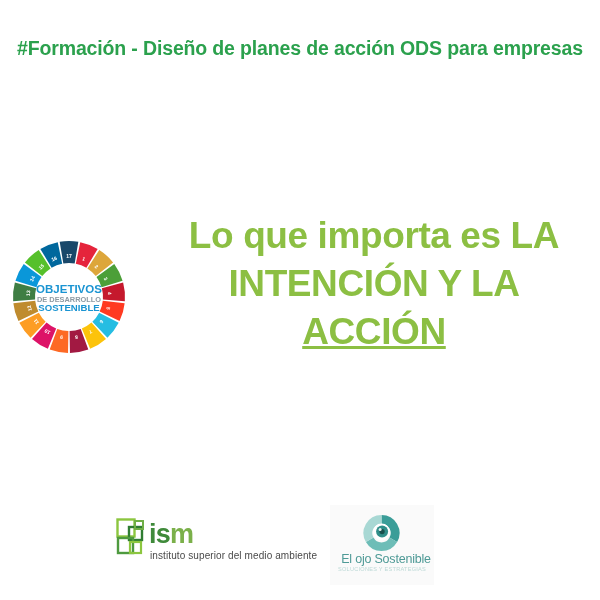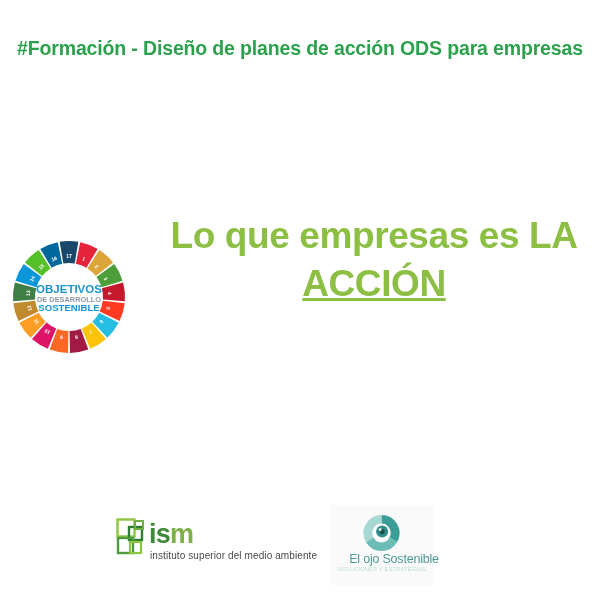--- a/index.html
+++ b/index.html
@@ -121,21 +121,21 @@
   #ojo-mark {
     position: absolute;
     left: 28px;
     top: 9px;
     width: 47px;
     height: 40px;
   }
   #ojo-mark svg { display: block; width: 47px; height: 40px; }
   #ojo-word {
     position: absolute;
-    left: 12px;
+    left: 4px;
     top: 48px;
     width: 104px;
     text-align: center;
     font-size: 12.5px;
     color: #4e9a96;
     letter-spacing: -0.2px;
     line-height: 1.1;
   }
   #ojo-tagline {
     position: absolute;
@@ -196,21 +196,22 @@
         </g>
       <g id="wheel-center">
           <text x="57" y="62" fill="#1a94d2" font-size="11.5" font-weight="bold" font-family="&quot;Liberation Sans&quot;, sans-serif" text-anchor="middle">OBJETIVOS</text>
           <text x="57" y="70.5" fill="#8d9aa3" font-size="7.4" font-weight="bold" font-family="&quot;Liberation Sans&quot;, sans-serif" text-anchor="middle">DE DESARROLLO</text>
           <text x="57" y="80" fill="#1a94d2" font-size="9.6" font-weight="bold" font-family="&quot;Liberation Sans&quot;, sans-serif" text-anchor="middle">SOSTENIBLE</text>
         </g>
     </svg>
   </div>
 
   <div id="quote">
-    <span class="l1">Lo que empresas es LA</span>
+    <span class="l1">Lo que importa es LA</span>
+    <span class="l2">INTENCIÓN Y LA</span>
     <span class="l3">ACCIÓN</span>
   </div>
 
   <div id="footer">
 
     <div id="ism-logo">
       <div id="ism-mark">
         <svg viewBox="0 0 40 40" xmlns="http://www.w3.org/2000/svg" aria-hidden="true">
           <rect x="1.5" y="1.5" width="17" height="17" fill="none" stroke="#8cc63f" stroke-width="2.4"></rect>
           <rect x="13" y="9" width="13" height="13" fill="none" stroke="#2f7d32" stroke-width="2.4"></rect>

